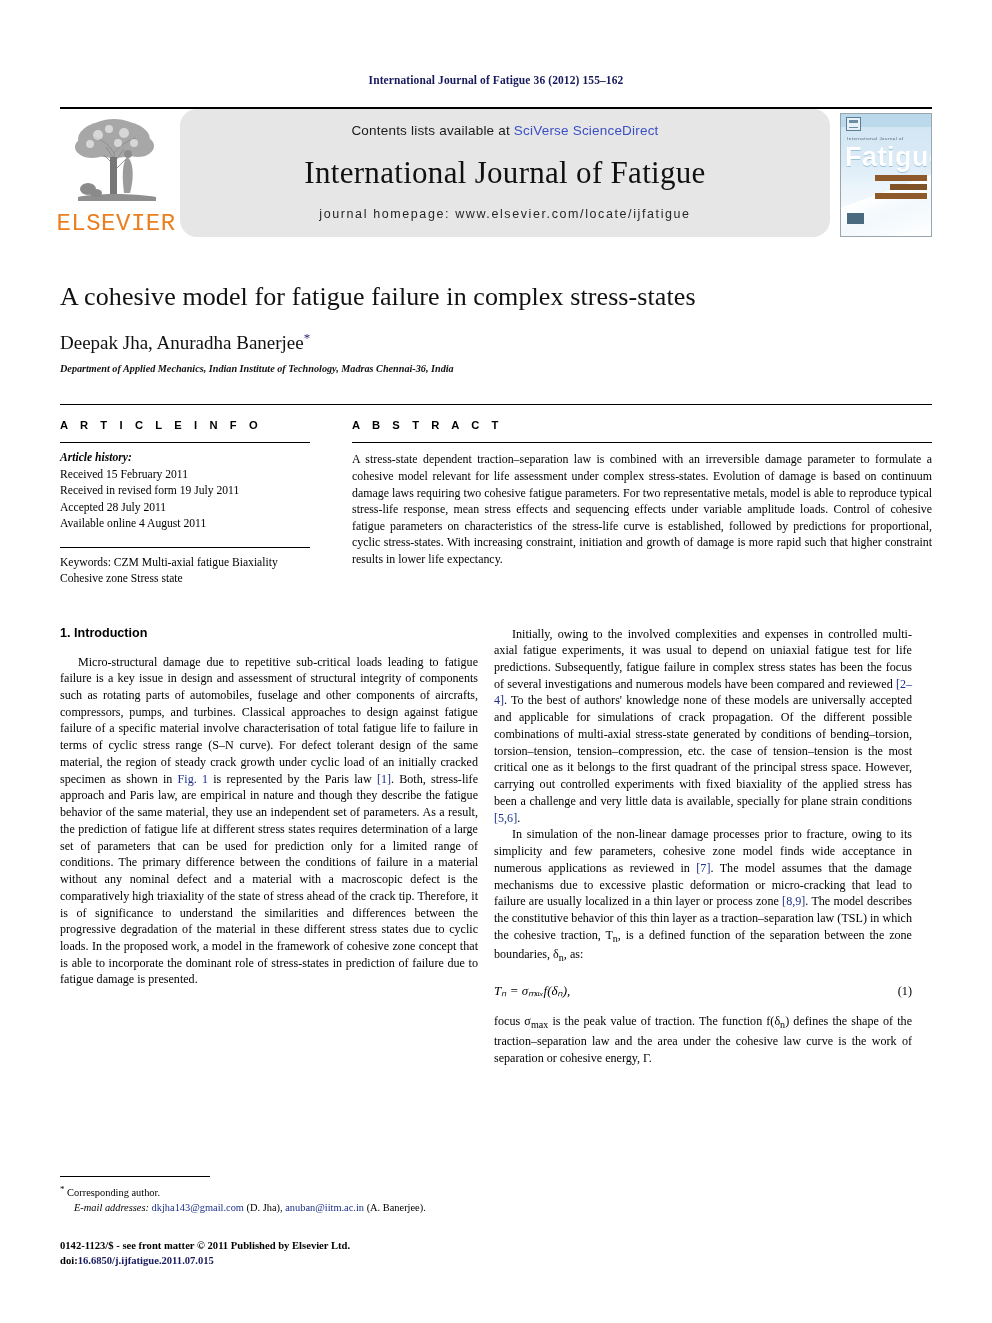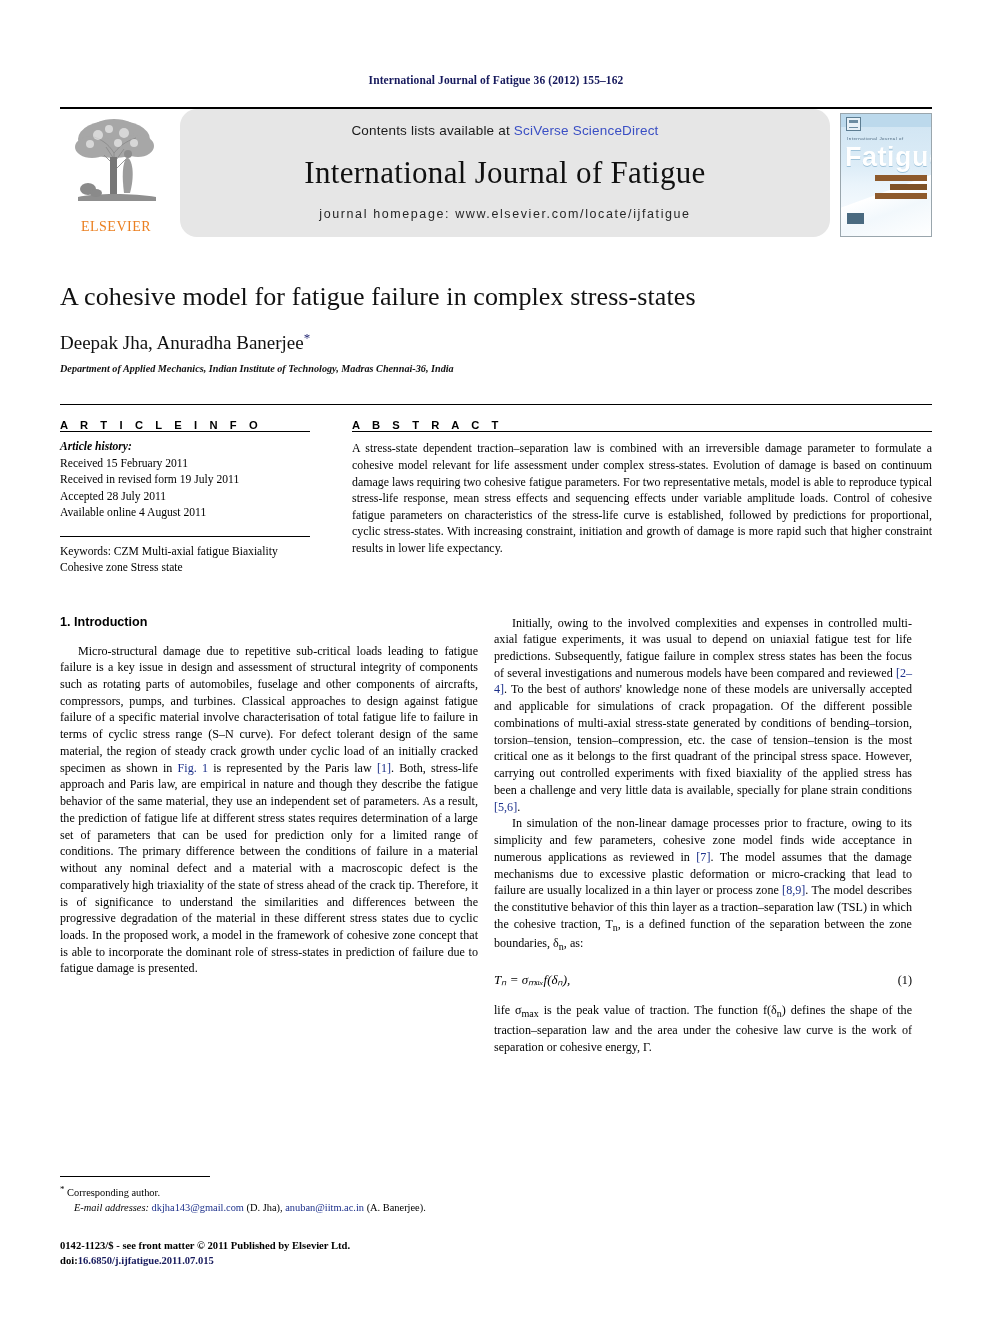--- a/index.html
+++ b/index.html
@@ -49,26 +49,26 @@
     display: flex;
     flex-direction: column;
     justify-content: flex-start;
     align-items: center;
     padding-top: 4px;
     box-sizing: border-box;
     background: #fff;
   }
   .tree-box { width: 104px; height: 92px; }
   .elsevier-word {
-    font-family: Liberation Serif, serif;
-    font-size: 14px;
+    font-family: Liberation Mono, monospace;
+    font-size: 24px;
     color: #eb7f20;
     letter-spacing: 0.5px;
     line-height: 1;
-    margin-top: 15px;
+    margin-top: 7px;
   }
   .journal-band {
     flex: 1 1 auto;
     background: #e6e6e6;
     display: flex;
     flex-direction: column;
     justify-content: space-between;
     align-items: center;
     padding: 14px 0 16px 0;
     box-sizing: border-box;
@@ -152,20 +152,21 @@
     gap: 42px;
   }
   .col-info { width: 250px; flex: 0 0 250px; }
   .col-abs  { flex: 1 1 auto; }
   .sec-head {
     font-family: "Liberation Sans", sans-serif;
     font-weight: bold;
     font-size: 11.2px;
     letter-spacing: 4.6px;
     color: #000;
+    margin-bottom: 11px;
   }
   .rule { border-top: 1.4px solid #000; }
   .info-group { padding-top: 7px; font-size: 11.6px; line-height: 1.42; }
   .info-group .lbl { font-style: italic; font-weight: bold; }
   .info-group .line { display: block; }
   .kw-group { margin-top: 14px; padding-top: 7px; font-size: 11.6px; line-height: 1.42; }
   .abstract-body {
     padding-top: 8px;
     font-size: 11.9px;
     line-height: 1.395;
@@ -348,21 +349,21 @@
 
     <div class="bcol">
       <p class="para"><span>Initially, owing to the involved complexities and expenses in controlled multi-axial fatigue experiments, it was usual to depend on uniaxial fatigue test for life predictions. Subsequently, fatigue failure in complex stress states has been the focus of several investigations and numerous models have been compared and reviewed </span><span class="ref">[2–4]</span><span>. To the best of authors' knowledge none of these models are universally accepted and applicable for simulations of crack propagation. Of the different possible combinations of multi-axial stress-state generated by conditions of bending–torsion, torsion–tension, tension–compression, etc. the case of tension–tension is the most critical one as it belongs to the first quadrant of the principal stress space. However, carrying out controlled experiments with fixed biaxiality of the applied stress has been a challenge and very little data is available, specially for plane strain conditions </span><span class="ref">[5,6]</span><span>.</span></p>
       <p class="para"><span>In simulation of the non-linear damage processes prior to fracture, owing to its simplicity and few parameters, cohesive zone model finds wide acceptance in numerous applications as reviewed in </span><span class="ref">[7]</span><span>. The model assumes that the damage mechanisms due to excessive plastic deformation or micro-cracking that lead to failure are usually localized in a thin layer or process zone </span><span class="ref">[8,9]</span><span>. The model describes the constitutive behavior of this thin layer as a traction–separation law (TSL) in which the cohesive traction, T</span><sub>n</sub><span>, is a defined function of the separation between the zone boundaries, δ</span><sub>n</sub><span>, as:</span></p>
 
       <div class="eqline">
         <span class="eq">Tₙ = σₘₐₓf(δₙ),</span>
         <span class="eqtag">(1)</span>
       </div>
 
-      <p class="para" style="text-indent:0;"><span>life σ</span><sub>max</sub><span> is the peak value of traction. The function f(δ</span><sub>n</sub><span>) defines the shape of the traction–separation law and the area under the cohesive law curve is the work of separation or cohesive energy, Γ.</span></p>
+      <p class="para" style="text-indent:0;"><span>focus σ</span><sub>max</sub><span> is the peak value of traction. The function f(δ</span><sub>n</sub><span>) defines the shape of the traction–separation law and the area under the cohesive law curve is the work of separation or cohesive energy, Γ.</span></p>
     </div>
   </div>
 
   <div class="footnote-area">
     <div class="fn-rule"></div>
     <div class="fn">
       <span class="star">*</span><span> Corresponding author.</span>
     </div>
     <div class="fn" style="text-indent:14px;">
       <span class="lbl">E-mail addresses:</span>

